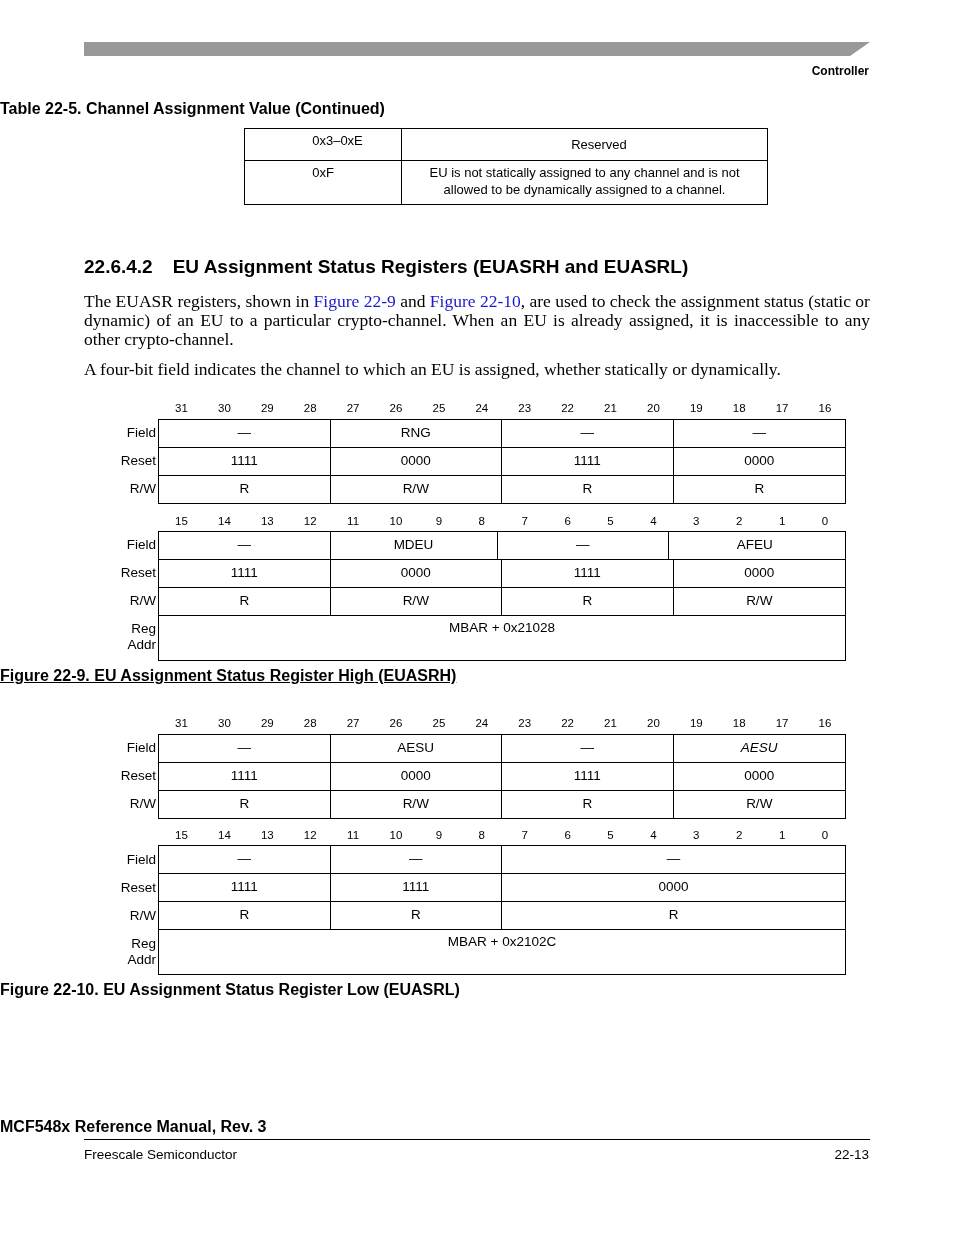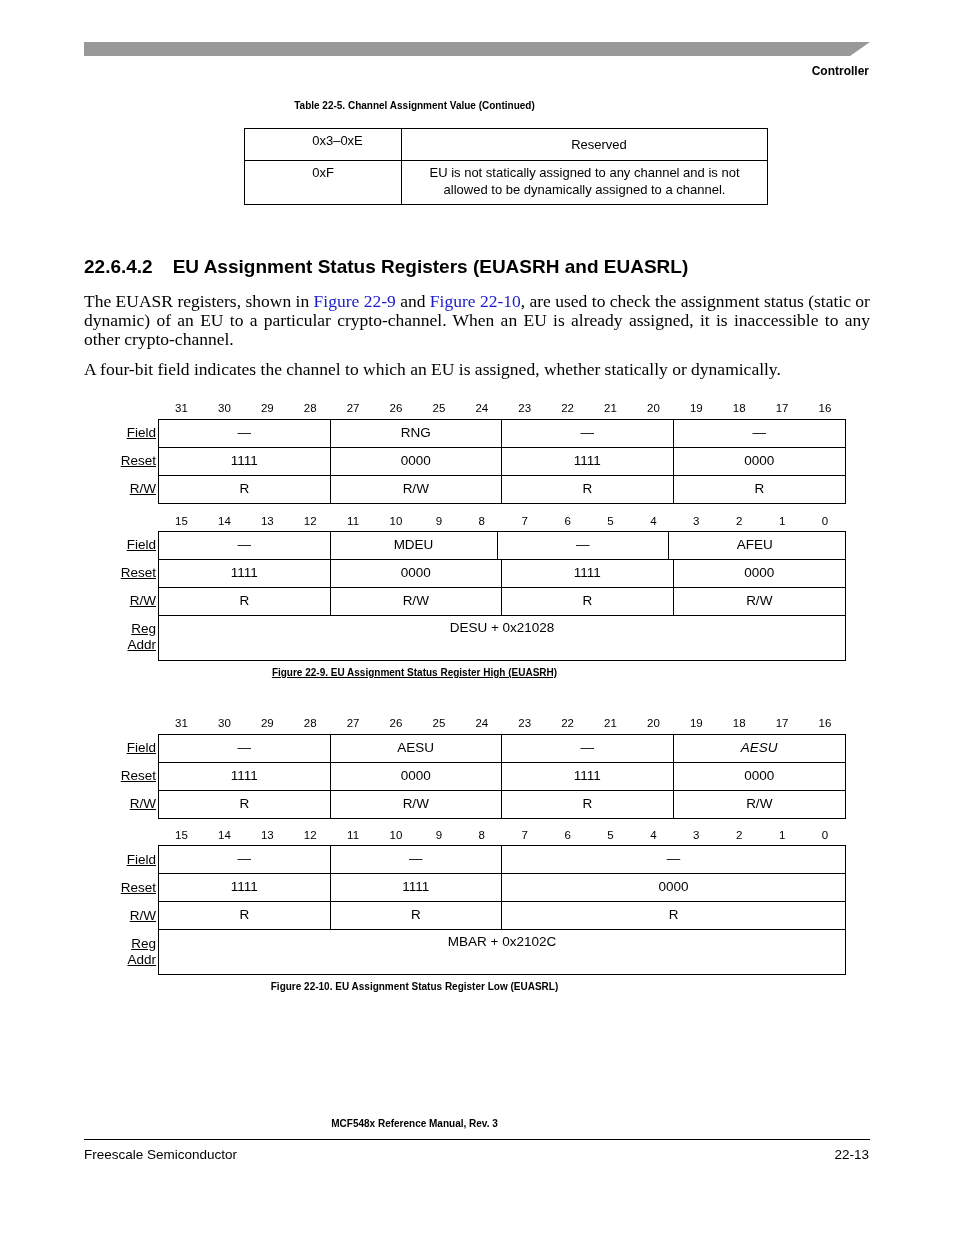--- a/index.html
+++ b/index.html
@@ -1,40 +1,40 @@
 <!DOCTYPE html>
 <html><head>
 <meta charset="utf-8">
 <style>
   html, body { margin: 0; padding: 0; background: #ffffff; }
   body { width: 954px; height: 1235px; position: relative; overflow: hidden;
          font-family: "Liberation Sans", sans-serif; color: #000; }
   .abs { position: absolute; }
   #top-bar { left: 84px; top: 42px; width: 786px; height: 14px; }
   #section-label { right: 85px; top: 64px; font-size: 12px; font-weight: bold; }
-  .caption { left: 0; width: 829px; text-align: center; font-size: 10px; font-weight: bold; }
+  .caption { left: 0; width: 829px; font-size: 16px; font-weight: bold; }
   #table-caption { top: 100px; }
   table.cat { position: absolute; left: 244px; top: 128px; border-collapse: collapse; font-size: 13px; }
   table.cat td, table.cat th { border: 1px solid #000; text-align: center; padding: 0 4px; }
   table.cat th { font-weight: bold; height: 34px; }
   table.cat td.v { width: 119px; vertical-align: top; padding-top: 4px; }
   table.cat td.c { width: 328px; }
   table.cat tr.r1 td { height: 27px; padding-left: 33px; }
   table.cat tr.r2 td { height: 40px; vertical-align: top; padding-top: 3px; line-height: 17px; }
   #heading { left: 84px; top: 256px; font-size: 19px; font-weight: bold; }
   #heading .num { margin-right: 20px; }
   .para { left: 84px; width: 786px; font-family: "Liberation Serif", serif; font-size: 17.5px; line-height: 19px; text-align: justify; }
   #para1 { top: 292px; }
   #para2 { top: 360px; }
   .link { color: #1a1acc; }
   
   .reg { position: absolute; left: 110px; width: 740px; }
   .bits { position: absolute; left: 50px; width: 686px; height: 14px; font-size: 11.5px; }
   .bits span { position: absolute; width: 43px; text-align: center; top: 0; }
-  .rowlabel { position: absolute; left: 0; width: 46px; text-align: right; font-size: 13.5px; line-height: 16px; text-decoration: underline; }
+  .rowlabel { position: absolute; left: 0; width: 46px; text-align: right; font-size: 13.5px; line-height: 16px; }
   .grid { position: absolute; left: 48px; width: 686px; border-left: 1px solid #000; border-right: 1px solid #000; border-top: 1px solid #000; }
   .grid .row { display: flex; height: 28px; border-bottom: 1px solid #000; box-sizing: border-box; }
   .grid .cell { border-right: 1px solid #000; text-align: center; font-size: 13.5px; line-height: 26px; box-sizing: border-box; }
   .grid .cell:last-child { border-right: none; }
   .grid .row.addr { height: 45px; }
   .grid .row.addr .cell { line-height: 24px; }
   .footer-title { top: 1118px; }
   #footer-rule { left: 84px; top: 1139px; width: 786px; height: 1px; background: #000; }
   #footer-left { left: 84px; top: 1147px; font-size: 13.5px; }
   #footer-right { right: 85px; top: 1147px; font-size: 13.5px; }
@@ -151,21 +151,21 @@
         <div class="cell" style="width: 171.5px;">1111</div>
         <div class="cell" style="width: 171.5px;">0000</div>
       </div>
       <div class="row">
         <div class="cell" style="width: 171.5px;">R</div>
         <div class="cell" style="width: 171.5px;">R/W</div>
         <div class="cell" style="width: 171.5px;">R</div>
         <div class="cell" style="width: 171.5px;">R/W</div>
       </div>
       <div class="row addr">
-        <div class="cell" style="width: 686px;">DESU + 0x21028</div>
+        <div class="cell" style="width: 686px;">MBAR + 0x21028</div>
       </div>
     </div>
 </div>
 <div class="abs caption" style="top:667px;text-decoration:underline;">Figure 22-9. EU Assignment Status Register High (EUASRH)</div>
 
 <div class="reg" style="top:715px; height:290px;">
   <div class="bits" style="top:2px;">
       <span style="left: 0px;">31</span>
       <span style="left: 42.9px;">30</span>
       <span style="left: 85.8px;">29</span>

